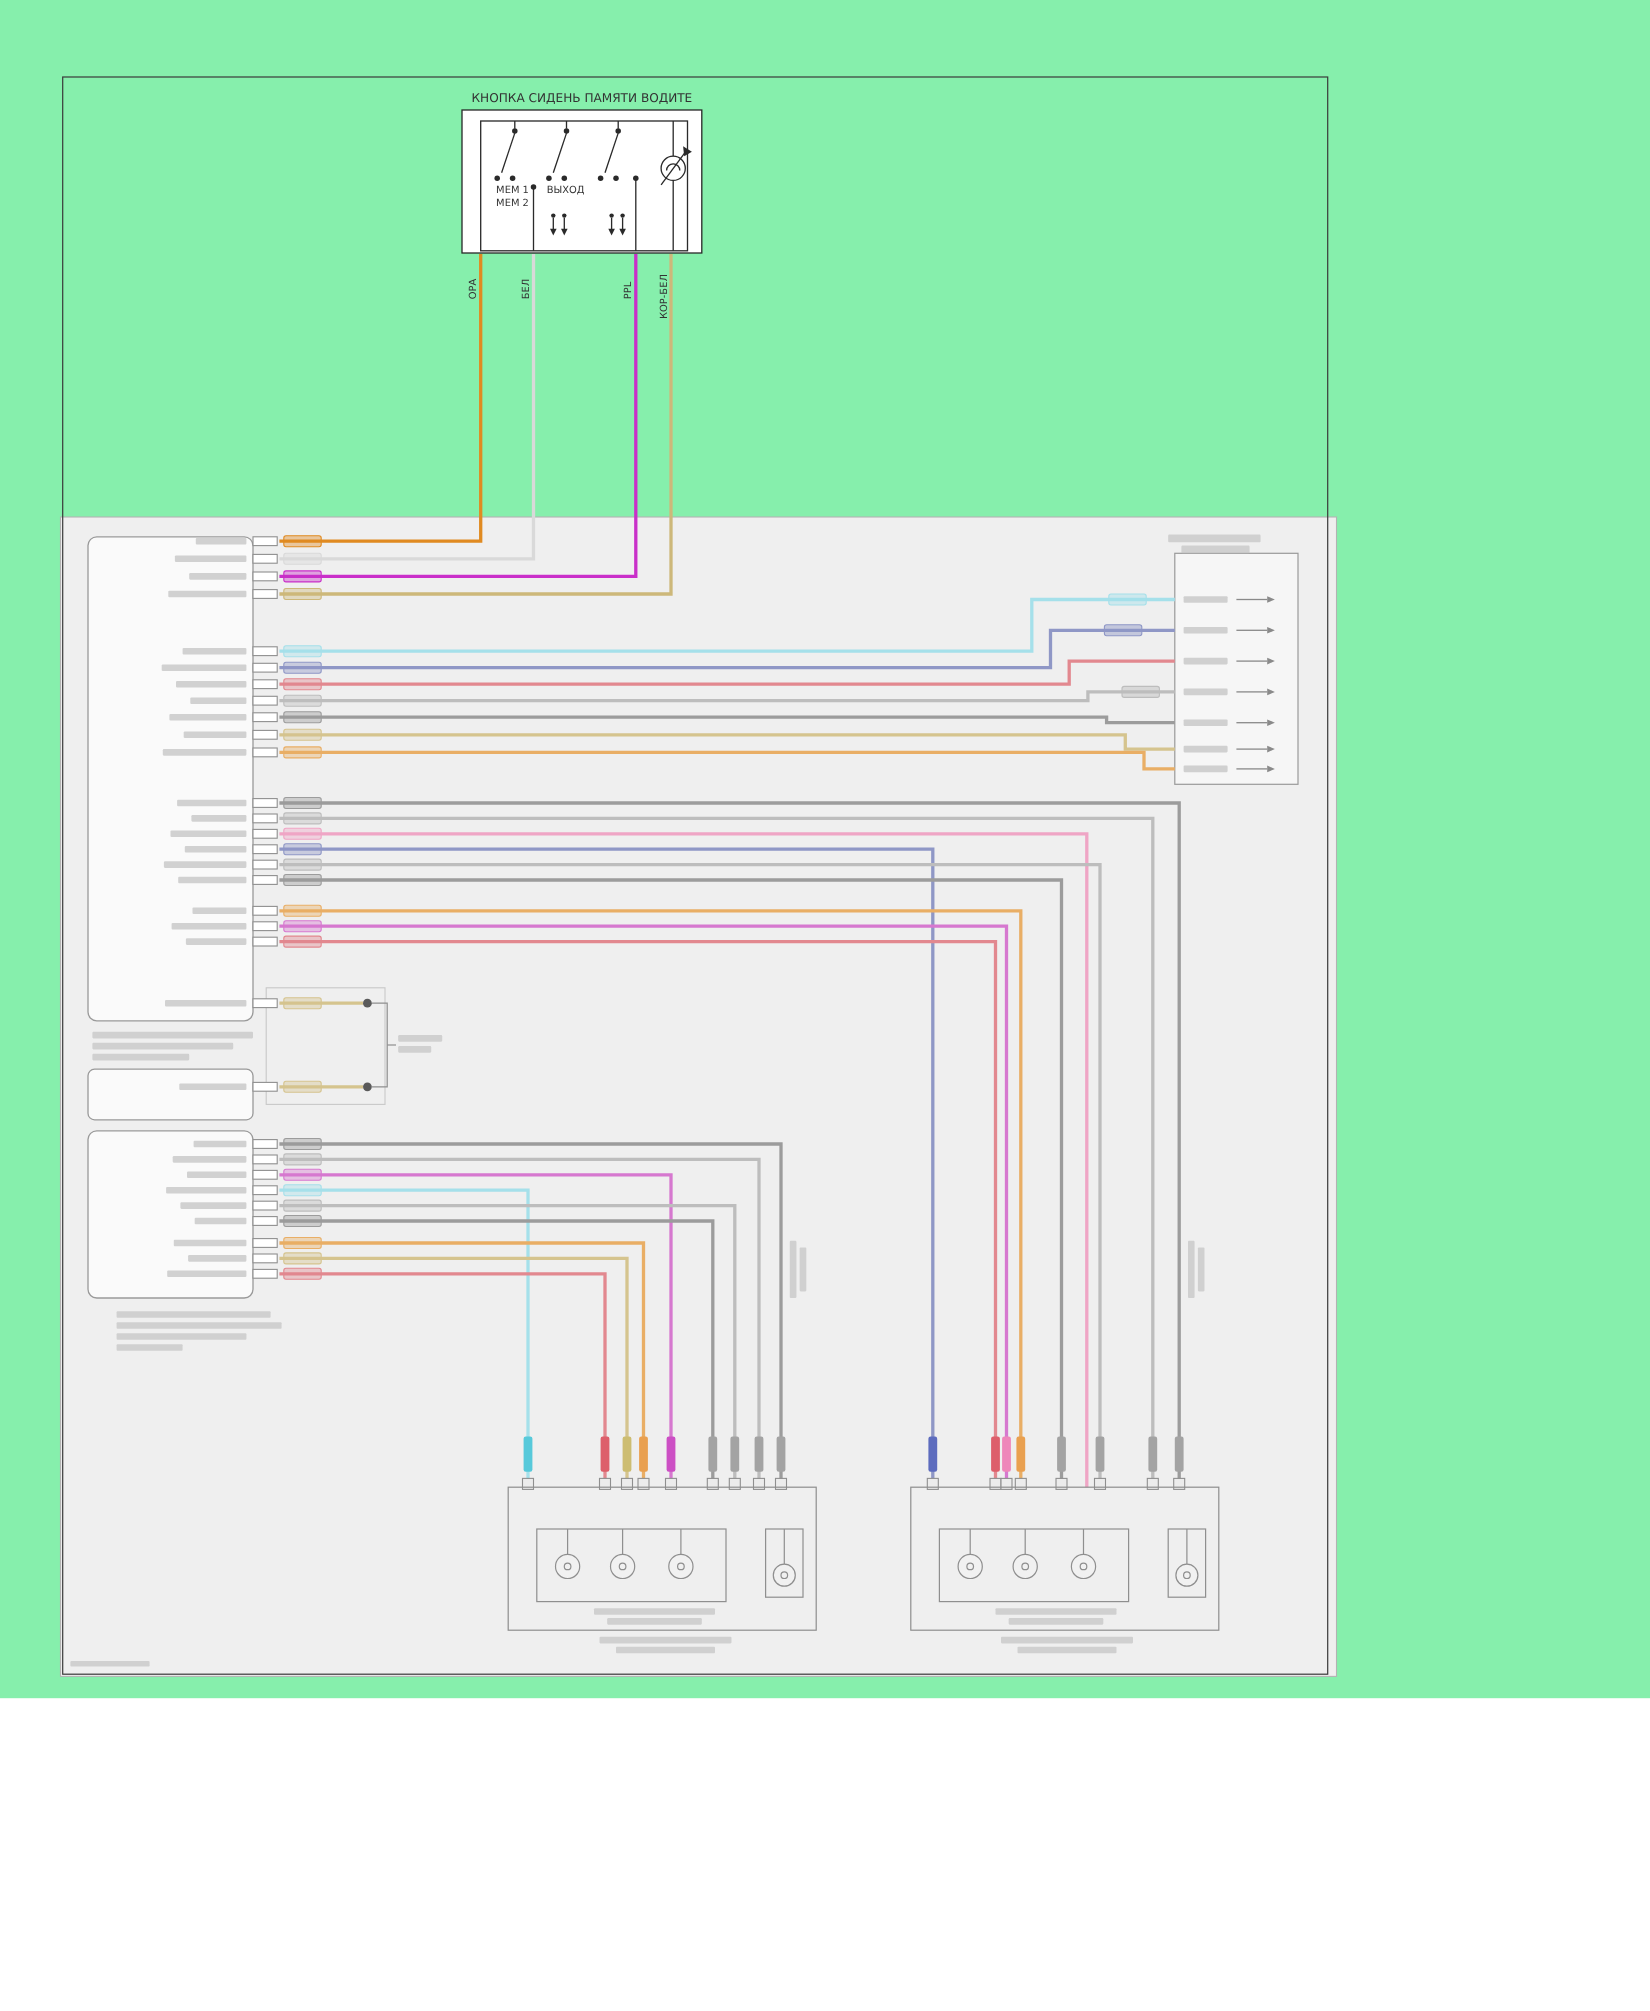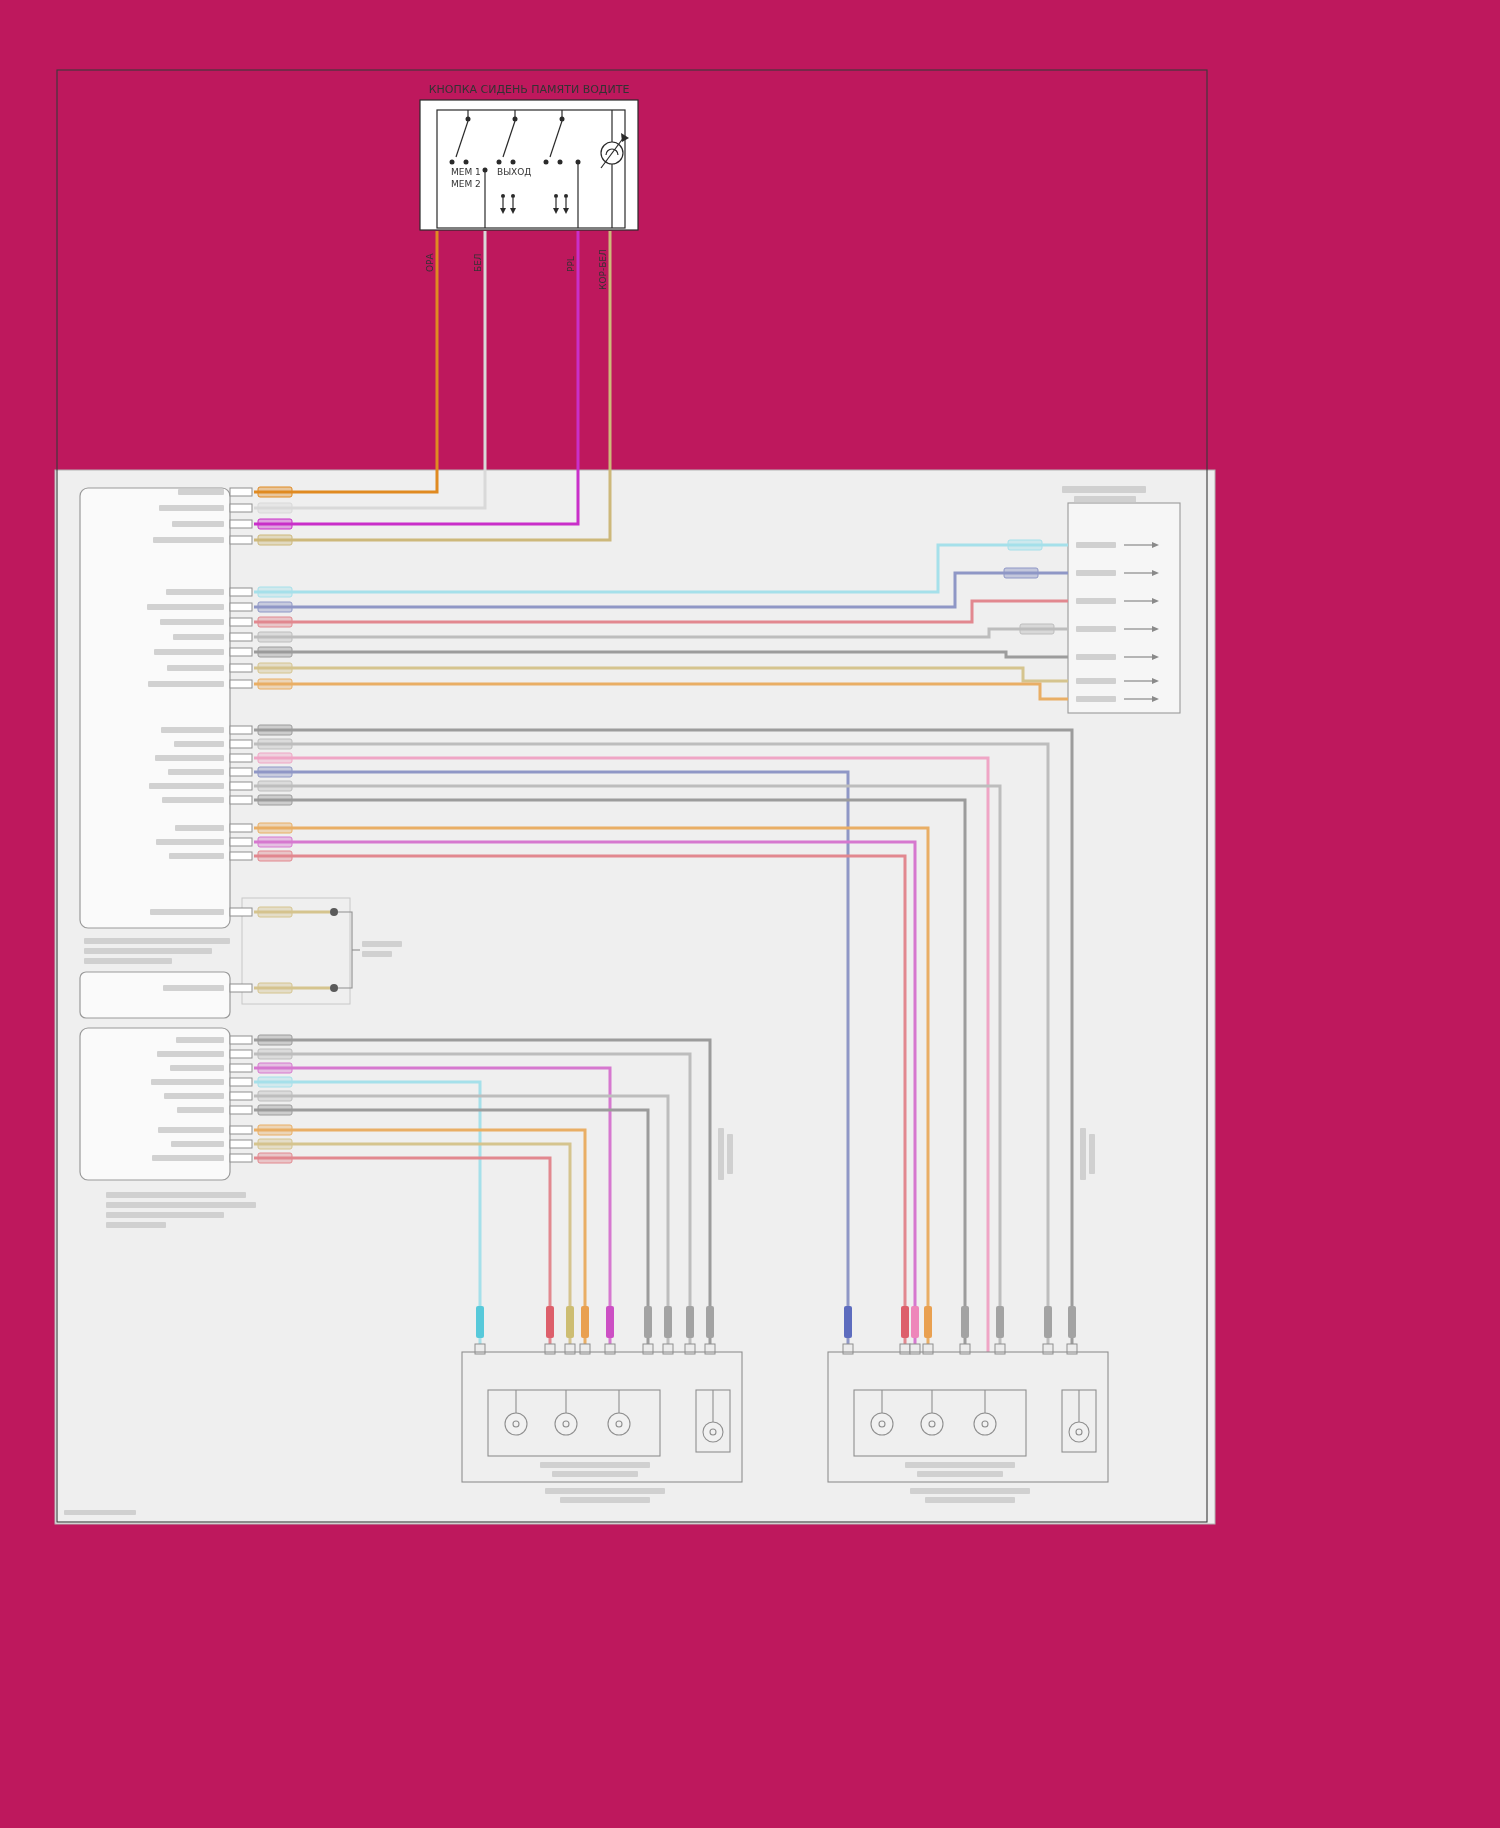--- a/index.html
+++ b/index.html
@@ -1,16 +1,16 @@
 <!DOCTYPE html>
 <html><head>
 <meta charset="utf-8">
 <style>
   html,body{margin:0;padding:0;background:#ffffff;}
-  .page{position:relative;width:1500px;height:1828px;background:#be185d;overflow:hidden;
+  .page{position:relative;width:1500px;height:1544px;background:#86efac;overflow:hidden;
         font-family:"DejaVu Sans",sans-serif;}
   svg{position:absolute;left:0;top:0;}
   .box{stroke:#2a2a2a;fill:#ffffff;stroke-width:1.2;}
   .mbox{stroke:#9a9a9a;fill:#fafafa;stroke-width:1.2;}
   .lowline{stroke:#8f8f8f;fill:none;stroke-width:1.1;}
   .lowfill{fill:#f1f1f1;stroke:#8f8f8f;stroke-width:1.1;}
   .blur{fill:#c3c3c3;fill-opacity:.72;stroke:none;}
   .sw{stroke:#2a2a2a;stroke-width:1.2;fill:none;}
   .dot{fill:#2a2a2a;stroke:none;}
   text{font-family:"DejaVu Sans",sans-serif;fill:#333333;}

